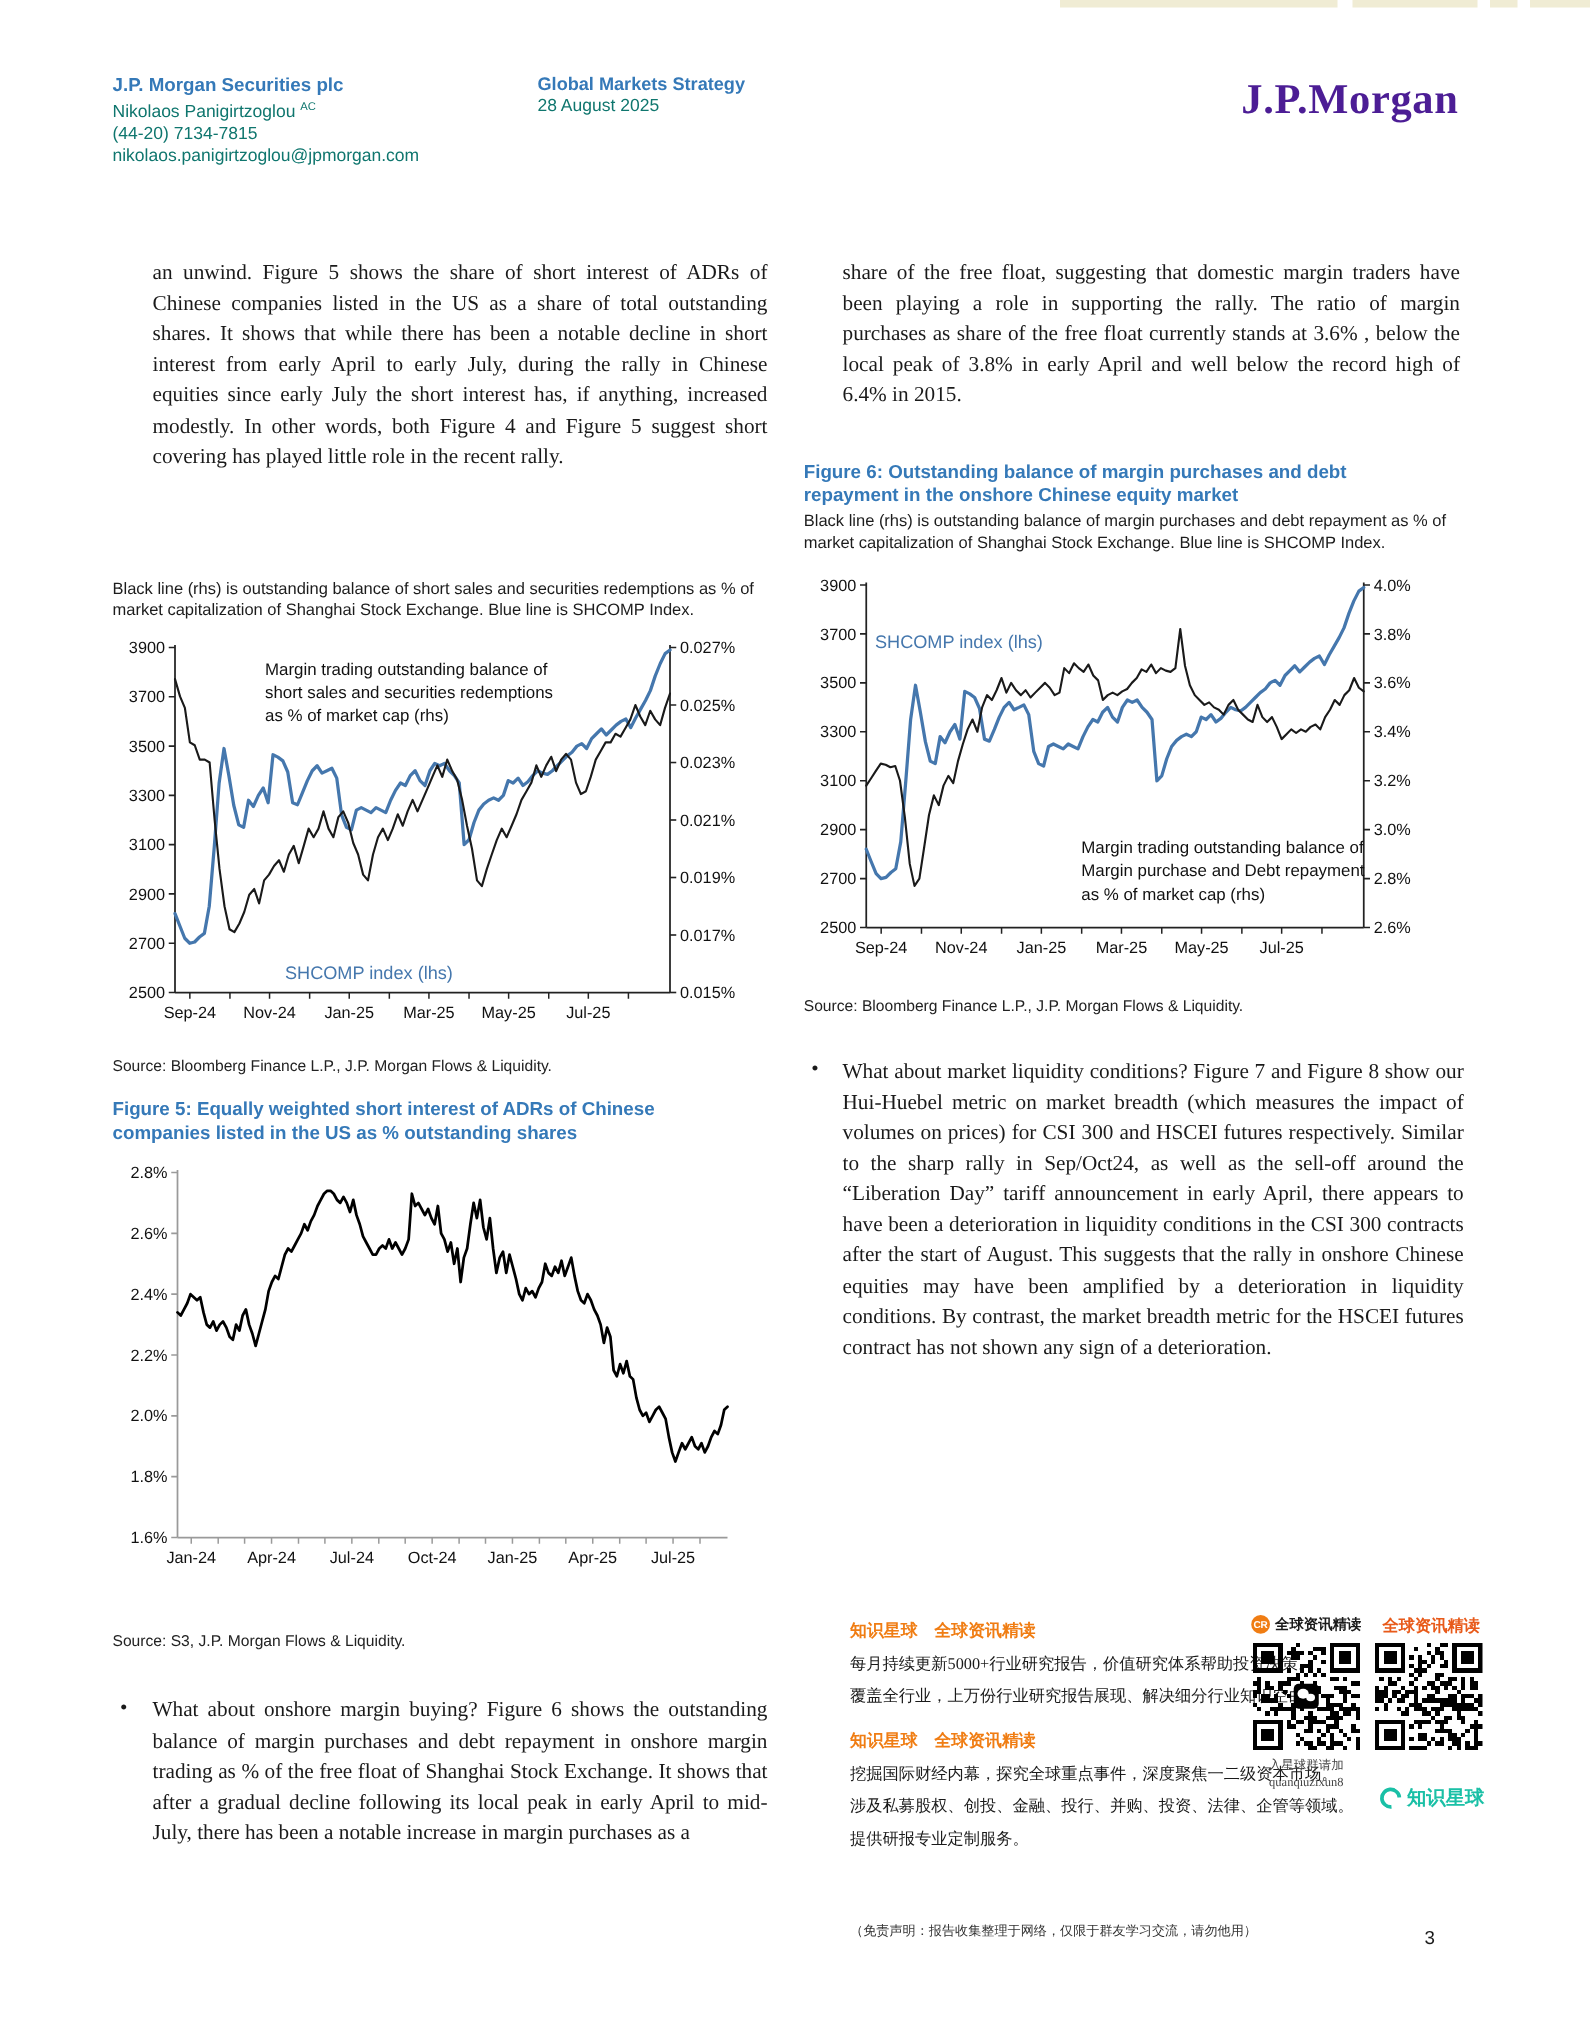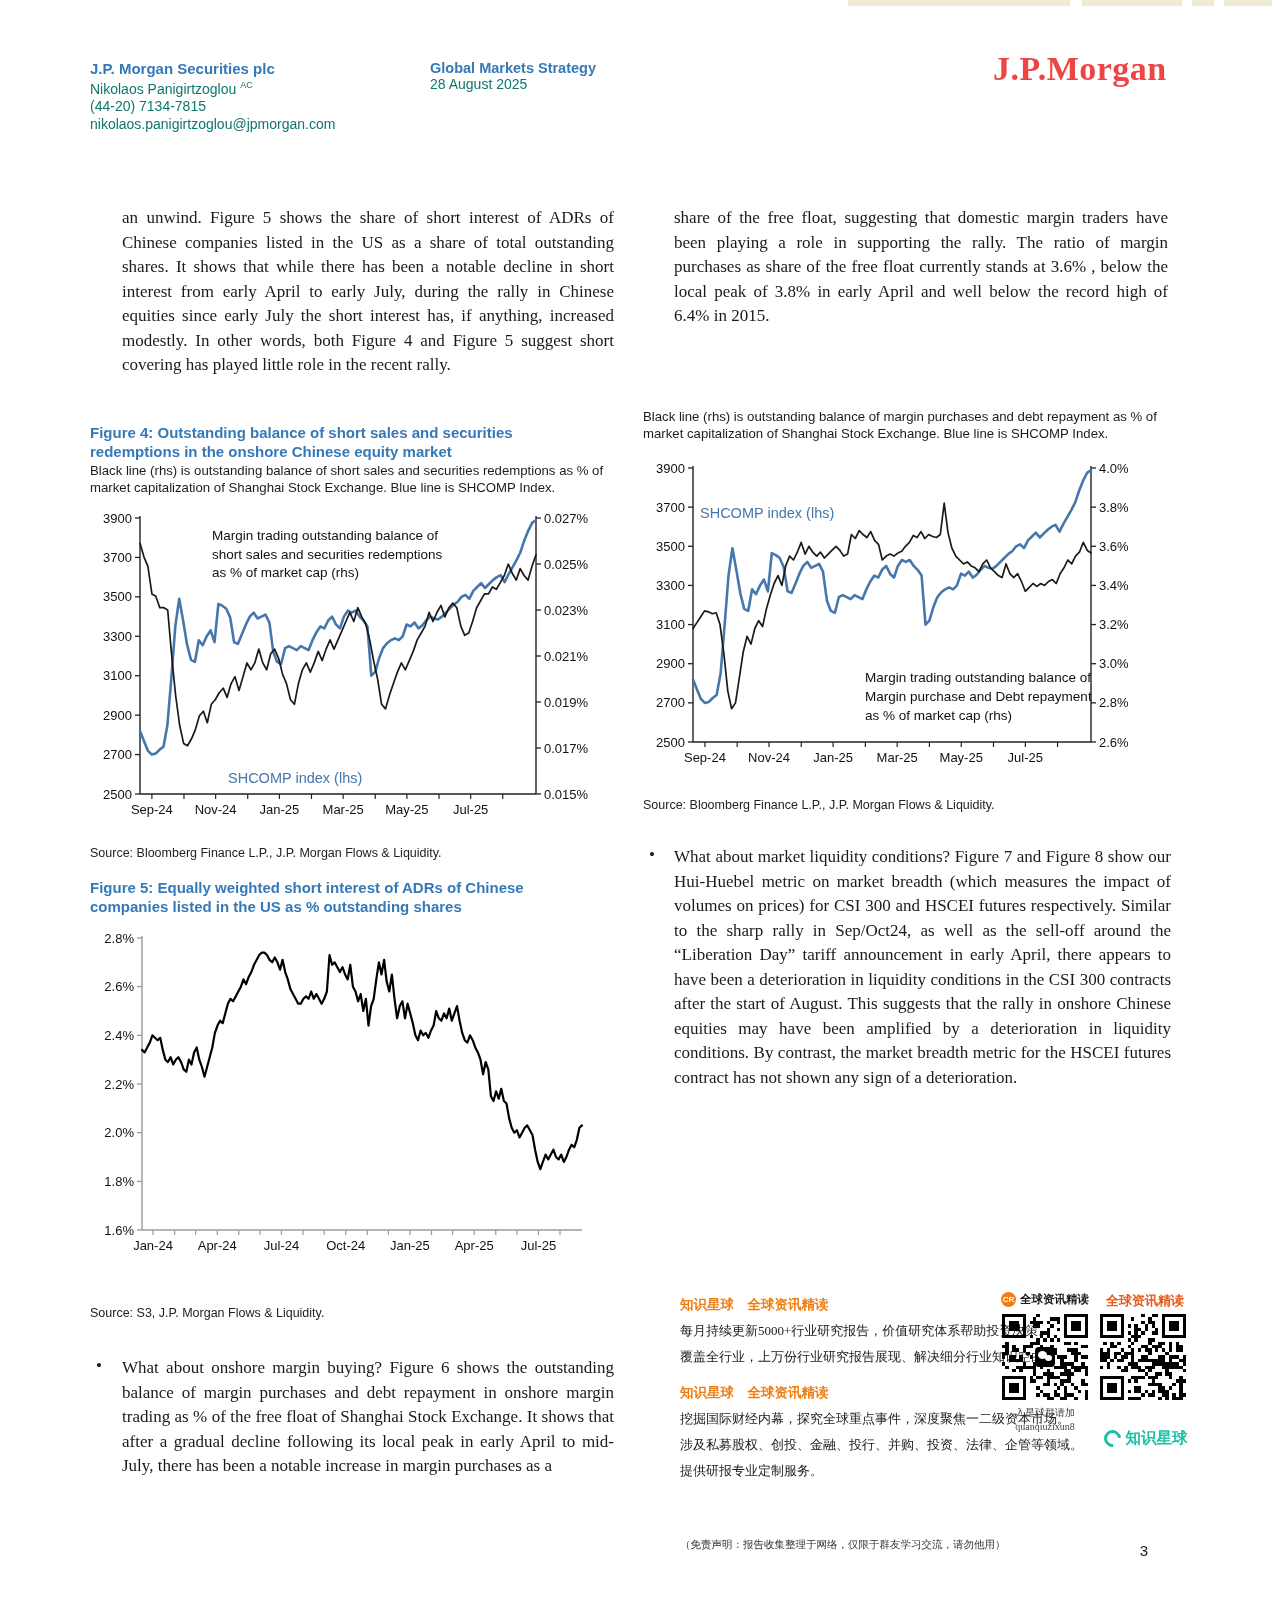--- a/index.html
+++ b/index.html
@@ -4,21 +4,21 @@
 <style>
   html,body{margin:0;padding:0;background:#ffffff;}
   #page{position:relative;width:1275px;height:1618px;background:#ffffff;overflow:hidden;
         font-family:"Liberation Serif",serif;color:#1a1a1a;padding-left:40px;}
   .abs{position:absolute;}
   .edge-strip{position:absolute;top:0;height:6px;background:#f0ecd4;}
   
   .hdr-firm{font-family:"Liberation Sans",sans-serif;font-weight:bold;color:#3579b8;font-size:15px;}
   .hdr-line{font-family:"Liberation Sans",sans-serif;font-size:14px;color:#0f766e;line-height:17.5px;}
   .hdr-sup{font-size:9px;vertical-align:super;}
-  .logo{font-family:"Liberation Serif",serif;font-weight:600;font-size:34px;color:#ef4444;letter-spacing:0.5px;}
+  .logo{font-family:"Liberation Serif",serif;font-weight:600;font-size:34px;color:#4c1d95;letter-spacing:0.5px;margin-top:11px;}
   
   .para{font-size:17px;line-height:24.5px;text-align:justify;}
   .bullet-marker{font-size:17px;}
   
   .fig-title{font-family:"Liberation Sans",sans-serif;font-weight:bold;color:#3579b8;font-size:15px;line-height:19px;}
   .fig-caption{font-family:"Liberation Sans",sans-serif;font-size:13.2px;line-height:17px;color:#1c1c1c;}
   .fig-source{font-family:"Liberation Sans",sans-serif;font-size:12.5px;color:#222;}
   
   .promo{font-size:13px;line-height:26px;white-space:nowrap;color:#1a1a1a;}
   .promo-h{font-size:13.5px;font-weight:bold;color:#f07d13;}
@@ -56,21 +56,20 @@
     <div class="hdr-line">nikolaos.panigirtzoglou@jpmorgan.com</div>
   </div>
   <div class="abs" style="left:430px;top:60px;">
     <div class="hdr-firm" style="font-size:14.5px;">Global Markets Strategy</div>
     <div class="hdr-line">28 August 2025</div>
   </div>
   <div class="abs logo" style="left:993px;top:50px;">J.P.Morgan</div>
 
   <div class="abs para" style="left:122px;top:206px;width:492px;">an unwind. Figure 5 shows the share of short interest of ADRs of Chinese companies listed in the US as a share of total outstanding shares. It shows that while there has been a notable decline in short interest from early April to early July, during the rally in Chinese equities since early July the short interest has, if anything, increased modestly. In other words, both Figure 4 and Figure 5 suggest short covering has played little role in the recent rally.</div>
 
-  <div class="abs fig-title" style="left:90px;top:423px;width:455px;">Figure 4: Outstanding balance of short sales and securities redemptions in the onshore Chinese equity market</div>
   <div class="abs fig-caption" style="left:90px;top:462px;width:516px;">Black line (rhs) is outstanding balance of short sales and securities redemptions as % of market capitalization of Shanghai Stock Exchange. Blue line is SHCOMP Index.</div>
   <div class="abs" style="left:90px;top:502px;">
     <svg width="522" height="338" viewBox="0 0 522 338">
         <line x1="50" y1="14" x2="50" y2="292" stroke="#222222" stroke-width="1.4"></line>
         <line x1="50" y1="292" x2="446" y2="292" stroke="#222222" stroke-width="1.4"></line>
         <line x1="446" y1="14" x2="446" y2="292" stroke="#222222" stroke-width="1.4"></line>
         <line x1="45" y1="16" x2="50" y2="16" stroke="#222222" stroke-width="1.3"></line>
         <text x="42" y="20.5" text-anchor="end" fill="#111111" font-size="13" style="font-family: &quot;Liberation Sans&quot;, sans-serif;">3900</text>
         <line x1="45" y1="55.42857142857143" x2="50" y2="55.42857142857143" stroke="#222222" stroke-width="1.3"></line>
         <text x="42" y="59.92857142857143" text-anchor="end" fill="#111111" font-size="13" style="font-family: &quot;Liberation Sans&quot;, sans-serif;">3700</text>
@@ -177,20 +176,21 @@
         <polyline points="52.0,129.9 54.6,132.4 57.2,127.5 59.8,122.6 62.4,115.3 65.0,117.8 67.6,120.2 70.2,117.8 72.8,129.9 75.4,139.7 78.0,142.1 80.6,137.2 83.2,144.5 85.8,139.7 88.4,137.2 91.1,142.1 93.7,149.4 96.3,151.8 98.9,139.7 101.5,144.5 104.1,132.4 106.7,127.5 109.3,139.7 111.9,147.0 114.5,156.7 117.1,147.0 119.7,137.2 122.3,127.5 124.9,112.9 127.5,105.6 130.1,100.7 132.7,103.2 135.3,93.4 137.9,83.7 140.5,78.8 143.1,81.3 145.7,76.4 148.3,71.5 150.9,66.7 153.5,59.4 156.1,64.2 158.7,56.9 161.3,52.1 164.0,44.8 166.6,39.9 169.2,35.0 171.8,32.6 174.4,32.6 177.0,35.0 179.6,39.9 182.2,42.3 184.8,37.5 187.4,42.3 190.0,49.6 192.6,39.9 195.2,52.1 197.8,59.4 200.4,69.1 203.0,74.0 205.6,78.8 208.2,83.7 210.8,83.7 213.4,78.8 216.0,76.4 218.6,78.8 221.2,71.5 223.8,78.8 226.4,74.0 229.0,78.8 231.6,83.7 234.2,78.8 236.9,71.5 239.5,35.0 242.1,44.8 244.7,42.3 247.3,47.2 249.9,52.1 252.5,47.2 255.1,54.5 257.7,59.4 260.3,44.8 262.9,66.7 265.5,71.5 268.1,81.3 270.7,74.0 273.3,91.0 275.9,78.8 278.5,105.6 281.1,86.1 283.7,78.8 286.3,59.4 288.9,42.3 291.5,54.5 294.1,39.9 296.7,61.8 299.3,71.5 301.9,54.5 304.5,78.8 307.1,98.3 309.8,86.1 312.4,81.3 315.0,98.3 317.6,83.7 320.2,93.4 322.8,103.2 325.4,115.3 328.0,120.2 330.6,110.5 333.2,115.3 335.8,112.9 338.4,117.8 341.0,110.5 343.6,105.6 346.2,91.0 348.8,98.3 351.4,100.7 354.0,93.4 356.6,98.3 359.2,88.6 361.8,100.7 364.4,93.4 367.0,86.1 369.6,100.7 372.2,112.9 374.8,120.2 377.4,122.6 380.0,115.3 382.7,120.2 385.3,127.5 387.9,132.4 390.5,139.7 393.1,154.3 395.7,142.1 398.3,149.4 400.9,176.2 403.5,181.0 406.1,171.3 408.7,178.6 411.3,168.9 413.9,181.0 416.5,183.5 419.1,198.1 421.7,207.8 424.3,212.7 426.9,210.2 429.5,217.5 432.1,212.7 434.7,207.8 437.3,205.4 439.9,210.2 442.5,215.1 445.1,229.7 447.7,241.9 450.3,249.2 452.9,241.9 455.6,234.6 458.2,239.4 460.8,234.6 463.4,229.7 466.0,237.0 468.6,239.4 471.2,234.6 473.8,241.9 476.4,237.0 479.0,229.7 481.6,224.8 484.2,227.3 486.8,220.0 489.4,207.8 492.0,205.4" fill="none" stroke="#000000" stroke-width="2.2" stroke-linejoin="round" stroke-linecap="round"></polyline>
       </svg>
   </div>
   <div class="abs fig-source" style="left:90px;top:1306px;">Source: S3, J.P. Morgan Flows &amp; Liquidity.</div>
 
   <div class="abs bullet-marker" style="left:96px;top:1356px;">•</div>
   <div class="abs para" style="left:122px;top:1356px;width:492px;">What about onshore margin buying? Figure 6 shows the outstanding balance of margin purchases and debt repayment in onshore margin trading as % of the free float of Shanghai Stock Exchange. It shows that after a gradual decline following its local peak in early April to mid-July, there has been a notable increase in margin purchases as a</div>
 
   <div class="abs para" style="left:674px;top:206px;width:494px;">share of the free float, suggesting that domestic margin traders have been playing a role in supporting the rally. The ratio of margin purchases as share of the free float currently stands at 3.6% , below the local peak of 3.8% in early April and well below the record high of 6.4% in 2015.</div>
 
+  <div class="abs fig-title" style="left:643px;top:368px;width:475px;">Figure 6: Outstanding balance of margin purchases and debt repayment in the onshore Chinese equity market</div>
   <div class="abs fig-caption" style="left:643px;top:408px;width:524px;">Black line (rhs) is outstanding balance of margin purchases and debt repayment as % of market capitalization of Shanghai Stock Exchange. Blue line is SHCOMP Index.</div>
   <div class="abs" style="left:643px;top:452px;">
     <svg width="527" height="338" viewBox="0 0 527 338">
         <line x1="50" y1="14" x2="50" y2="290" stroke="#222222" stroke-width="1.4"></line>
         <line x1="50" y1="290" x2="448" y2="290" stroke="#222222" stroke-width="1.4"></line>
         <line x1="448" y1="14" x2="448" y2="290" stroke="#222222" stroke-width="1.4"></line>
         <line x1="45" y1="16" x2="50" y2="16" stroke="#222222" stroke-width="1.3"></line>
         <text x="42" y="20.5" text-anchor="end" fill="#111111" font-size="13" style="font-family: &quot;Liberation Sans&quot;, sans-serif;">3900</text>
         <line x1="45" y1="55.142857142857146" x2="50" y2="55.142857142857146" stroke="#222222" stroke-width="1.3"></line>
         <text x="42" y="59.642857142857146" text-anchor="end" fill="#111111" font-size="13" style="font-family: &quot;Liberation Sans&quot;, sans-serif;">3700</text>

